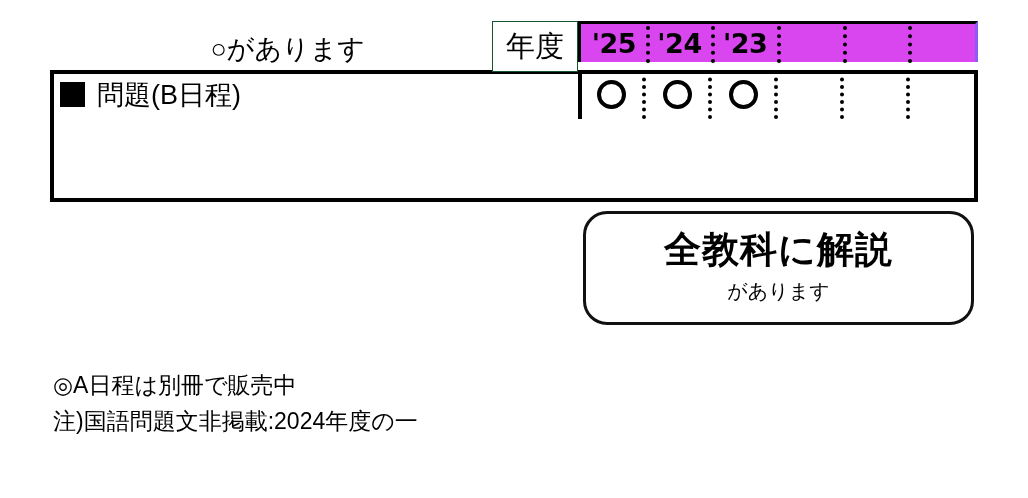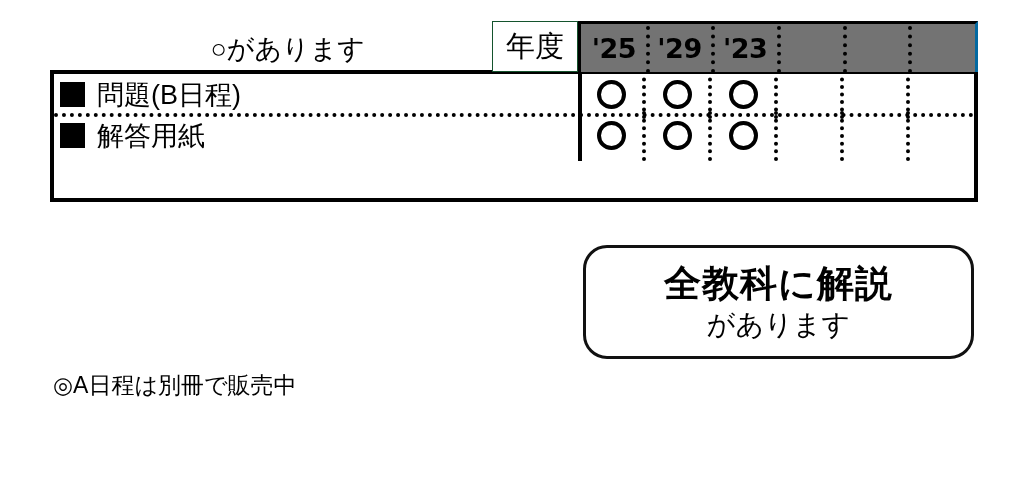--- a/index.html
+++ b/index.html
@@ -37,26 +37,26 @@
     font-size:29px;
     line-height:31px;
     background:#fff;
     z-index:5;
   }
 
   
   .year-strip{
     position:absolute;
     left:578px;top:21px;
-    width:400px;height:51px;
+    width:400px;height:41px;
     border-top:3px solid #000;
-    border-right:3px solid #0369a1;
+    border-right:3px solid #8b5cf6;
     border-left:3px solid #000;
     box-sizing:border-box;
-    background:#737373;
+    background:#d946ef;
     display:flex;
     z-index:4;
   }
   .year-cell{
     flex:1 1 0;
     position:relative;
     display:flex;align-items:center;justify-content:center;
     font-size:27px;
     font-weight:bold;
     font-family:"DejaVu Sans",sans-serif;
@@ -145,30 +145,29 @@
     width:391px;height:114px;
     border:3px solid #111;
     border-radius:24px;
     box-sizing:border-box;
     background:#fff;
     display:flex;
     flex-direction:column;
     align-items:center;
     justify-content:center;
     z-index:6;
-    margin-top:34px;
   }
   .callout-line1{
     font-size:37px;
     font-weight:bold;
     line-height:44px;
     letter-spacing:1px;
   }
   .callout-line2{
-    font-size:28px;
+    font-size:20px;
     line-height:34px;
     margin-top:2px;
   }
 
   
   .footnotes{
     position:absolute;
     left:53px;top:367px;
     font-size:23px;
     line-height:36px;
@@ -185,21 +184,21 @@
 
   <div class="year-head">
     <span>年度</span>
   </div>
 
   <div class="year-strip">
     <div class="year-cell">
       <span>'25</span>
     </div>
     <div class="year-cell">
-      <span>'29</span>
+      <span>'24</span>
     </div>
     <div class="year-cell">
       <span>'23</span>
     </div>
     <div class="year-cell">
       <span></span>
     </div>
     <div class="year-cell">
       <span></span>
     </div>
@@ -224,46 +223,27 @@
           </div>
         <div class="cell">
             <span class="mark-circle"></span>
           </div>
         <div class="cell"></div>
         <div class="cell"></div>
         <div class="cell"></div>
       </div>
     </div>
 
-    <div class="row">
-      <div class="row-label">
-        <span class="bullet-square"></span>
-        <span class="row-label-text">解答用紙</span>
-      </div>
-      <div class="row-cells">
-        <div class="cell">
-            <span class="mark-circle"></span>
-          </div>
-        <div class="cell">
-            <span class="mark-circle"></span>
-          </div>
-        <div class="cell">
-            <span class="mark-circle"></span>
-          </div>
-        <div class="cell"></div>
-        <div class="cell"></div>
-        <div class="cell"></div>
-      </div>
-    </div>
 
 
   </div>
 
   <div class="callout">
     <div class="callout-line1">全教科に解説</div>
     <div class="callout-line2">があります</div>
   </div>
 
   <div class="footnotes">
     <span class="footnote-line">◎A日程は別冊で販売中</span>
+    <span class="footnote-line">注)国語問題文非掲載:2024年度の一</span>
   </div>
 
 </div>
 
 </body></html>

